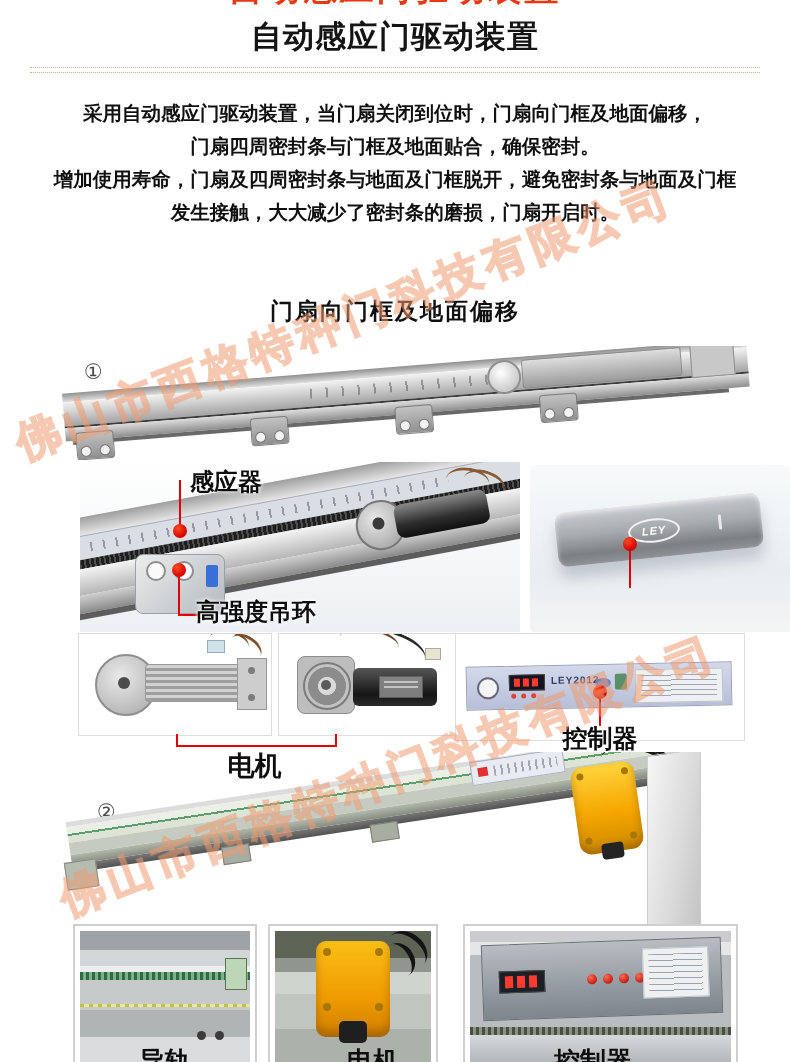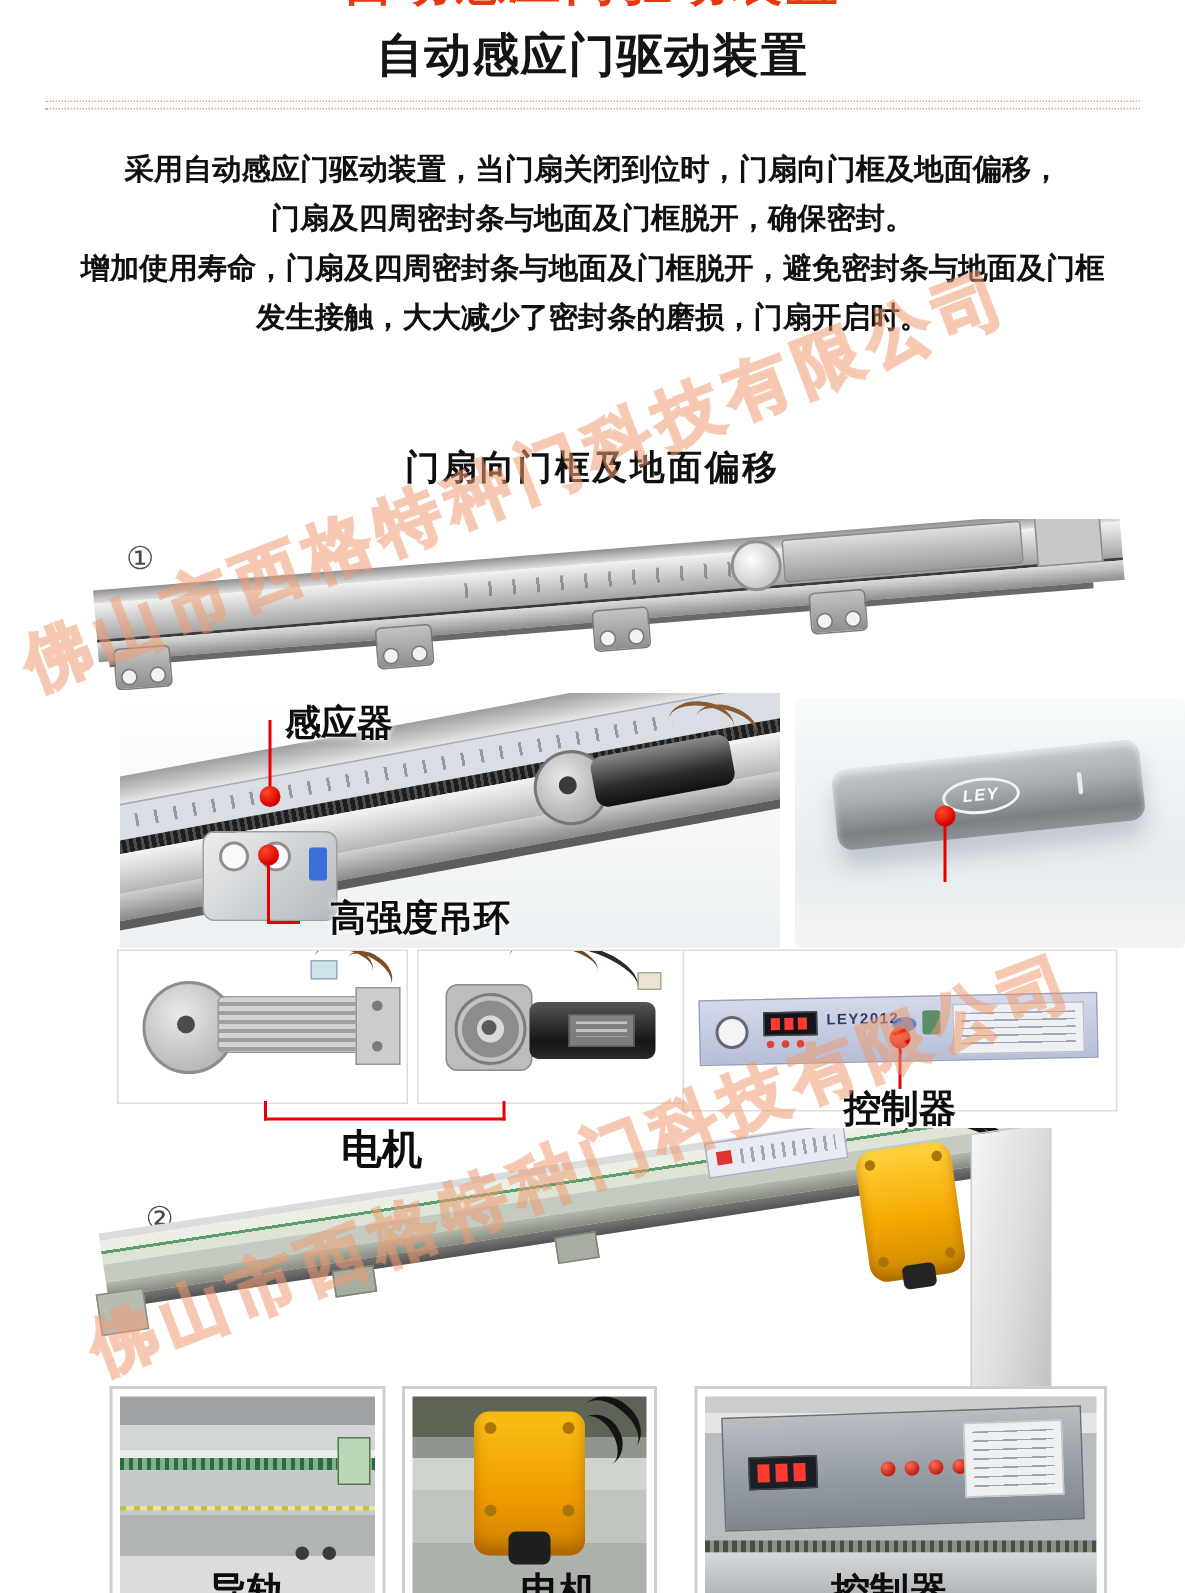--- a/index.html
+++ b/index.html
@@ -207,21 +207,21 @@
 <div id="page">
 
   <div class="top-red">自动感应门驱动装置</div>
 
   <h1 class="main-title" style="margin:0;">自动感应门驱动装置</h1>
 
   <div class="divider"></div>
 
   <div class="intro">
     <div>采用自动感应门驱动装置，当门扇关闭到位时，门扇向门框及地面偏移，</div>
-    <div>门扇及四周密封条与地面及门框脱开，确保密封。</div>
+    <div>门扇四周密封条与门框及地面贴合，确保密封。</div>
     <div>增加使用寿命，门扇及四周密封条与地面及门框脱开，避免密封条与地面及门框</div>
     <div>发生接触，大大减少了密封条的磨损，门扇开启时。</div>
   </div>
 
   <div class="wm" id="wm1">佛山市西格特种门科技有限公司</div>
   <div class="wm" id="wm2">佛山市西格特种门科技有限公司</div>
 
   <div class="section-title">门扇向门框及地面偏移</div>
 
   <div class="fig-marker" id="marker1">①</div>
@@ -277,21 +277,21 @@
         <i class="w1"></i>
         <i class="w2"></i>
         <b></b>
       </div>
     <div class="red-line" style="left:99px;top:18px;width:2px;height:50px;"></div>
     <div class="red-dot" style="left:93px;top:62px;"></div>
     <div class="overlay-label" style="left:110px;top:4px;font-size:24px;">感应器</div>
     <div class="red-dot" style="left:92px;top:101px;"></div>
     <div class="red-line" style="left:98px;top:112px;width:2px;height:42px;"></div>
     <div class="red-line" style="left:98px;top:152px;width:22px;height:2px;"></div>
-    <div class="overlay-label" style="left:140px;top:134px;font-size:24px;">高强度吊环</div>
+    <div class="overlay-label" style="left:116px;top:134px;font-size:24px;">高强度吊环</div>
   </div>
 
   <div id="coverpanel">
     <div class="cover">
       <div class="logo">LEY</div>
       <div class="tick"></div>
     </div>
     <div class="red-dot" style="left:93px;top:72px;"></div>
     <div class="red-line" style="left:99px;top:85px;width:2px;height:38px;"></div>
   </div>

